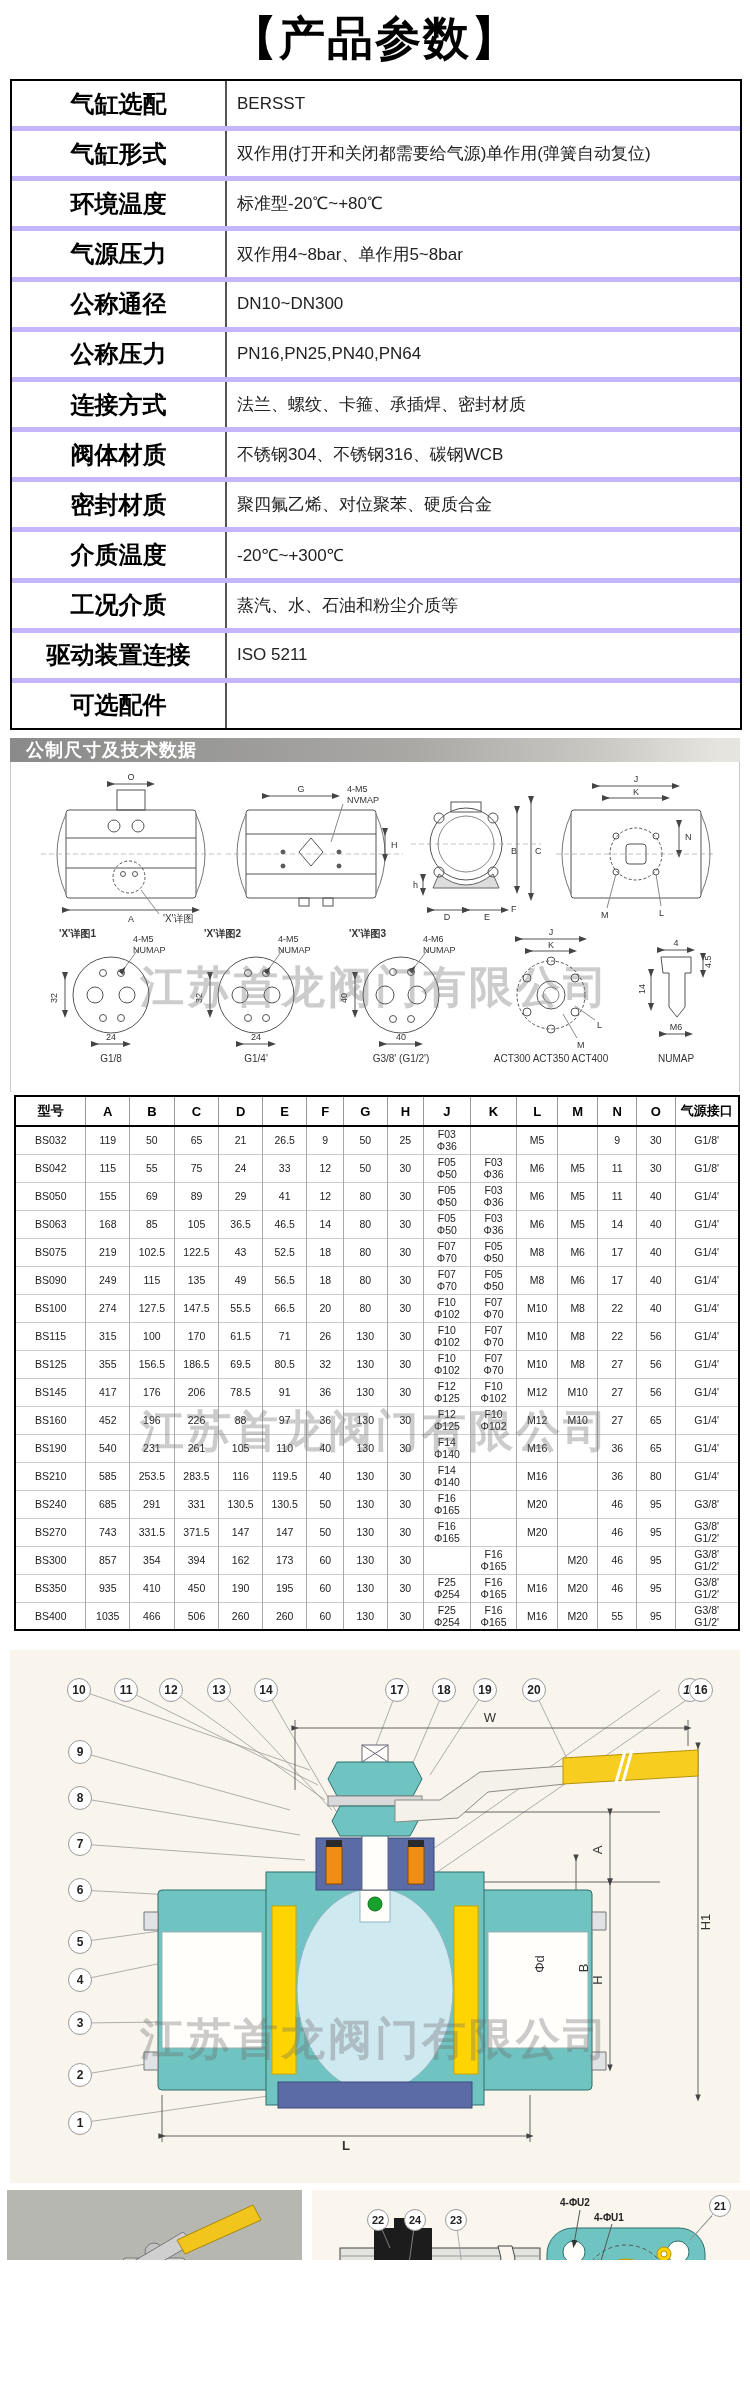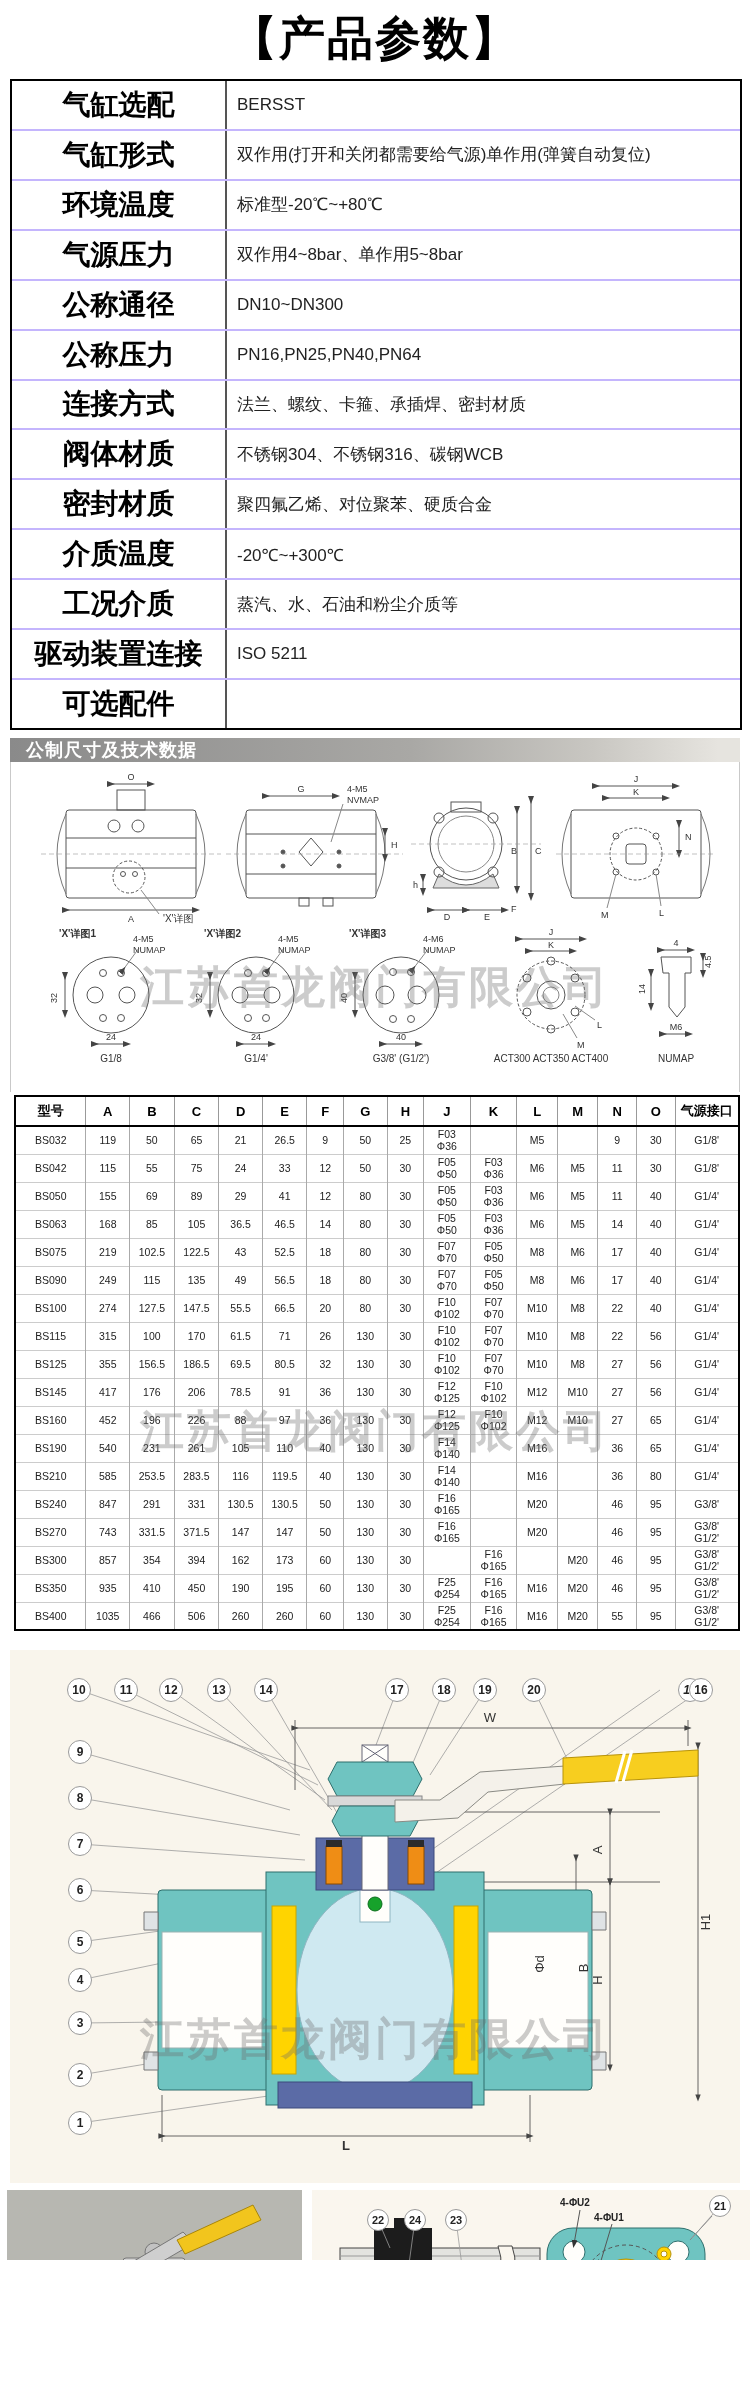--- a/index.html
+++ b/index.html
@@ -6,24 +6,24 @@
   body { font-family:"Liberation Sans", sans-serif; background:#fff; }
   .page { position:relative; width:750px; height:2260px; background:#fff; overflow:hidden; margin:0 auto; }
 
   
   .page-title { position:absolute; top:8px; left:0; width:100%; text-align:center;
     font-size:46px; font-weight:bold; color:#000; letter-spacing:2px; }
 
   
   .spec-table { position:absolute; left:10px; top:79px; width:732px; height:651px;
     border:2px solid #000; display:flex; flex-direction:column; background:#fff; }
-  .spec-row { flex:1 1 0; display:flex; border-top:2px solid #c4b5fd; }
+  .spec-row { flex:1 1 0; display:flex; border-top:5px solid #c4b5fd; }
   .spec-row:first-child { border-top:none; }
   .spec-label { width:215px; border-right:2px solid #555; display:flex; align-items:center;
-    justify-content:center; font-size:28px; font-weight:bold; color:#000; }
+    justify-content:center; font-size:24px; font-weight:bold; color:#000; }
   .spec-value { flex:1; display:flex; align-items:center; padding-left:10px;
     font-size:17px; color:#222; }
 
   
   .section-banner { position:absolute; left:10px; top:738px; width:730px; height:24px;
     background:linear-gradient(to right,#8a8a8a,#a9a8a5 55%,#c9c7c2 80%,#e6e4df 97%);
     color:#fff; font-size:18px; font-weight:bold; line-height:24px; padding-left:16px;
     letter-spacing:1px; }
 
   
@@ -601,21 +601,21 @@
 Φ140</td>
             <td></td>
             <td>M16</td>
             <td></td>
             <td>36</td>
             <td>80</td>
             <td>G1/4'</td>
           </tr>
           <tr>
             <td>BS240</td>
-            <td>847</td>
+            <td>685</td>
             <td>291</td>
             <td>331</td>
             <td>130.5</td>
             <td>130.5</td>
             <td>50</td>
             <td>130</td>
             <td>30</td>
             <td>F16
 Φ165</td>
             <td></td>

